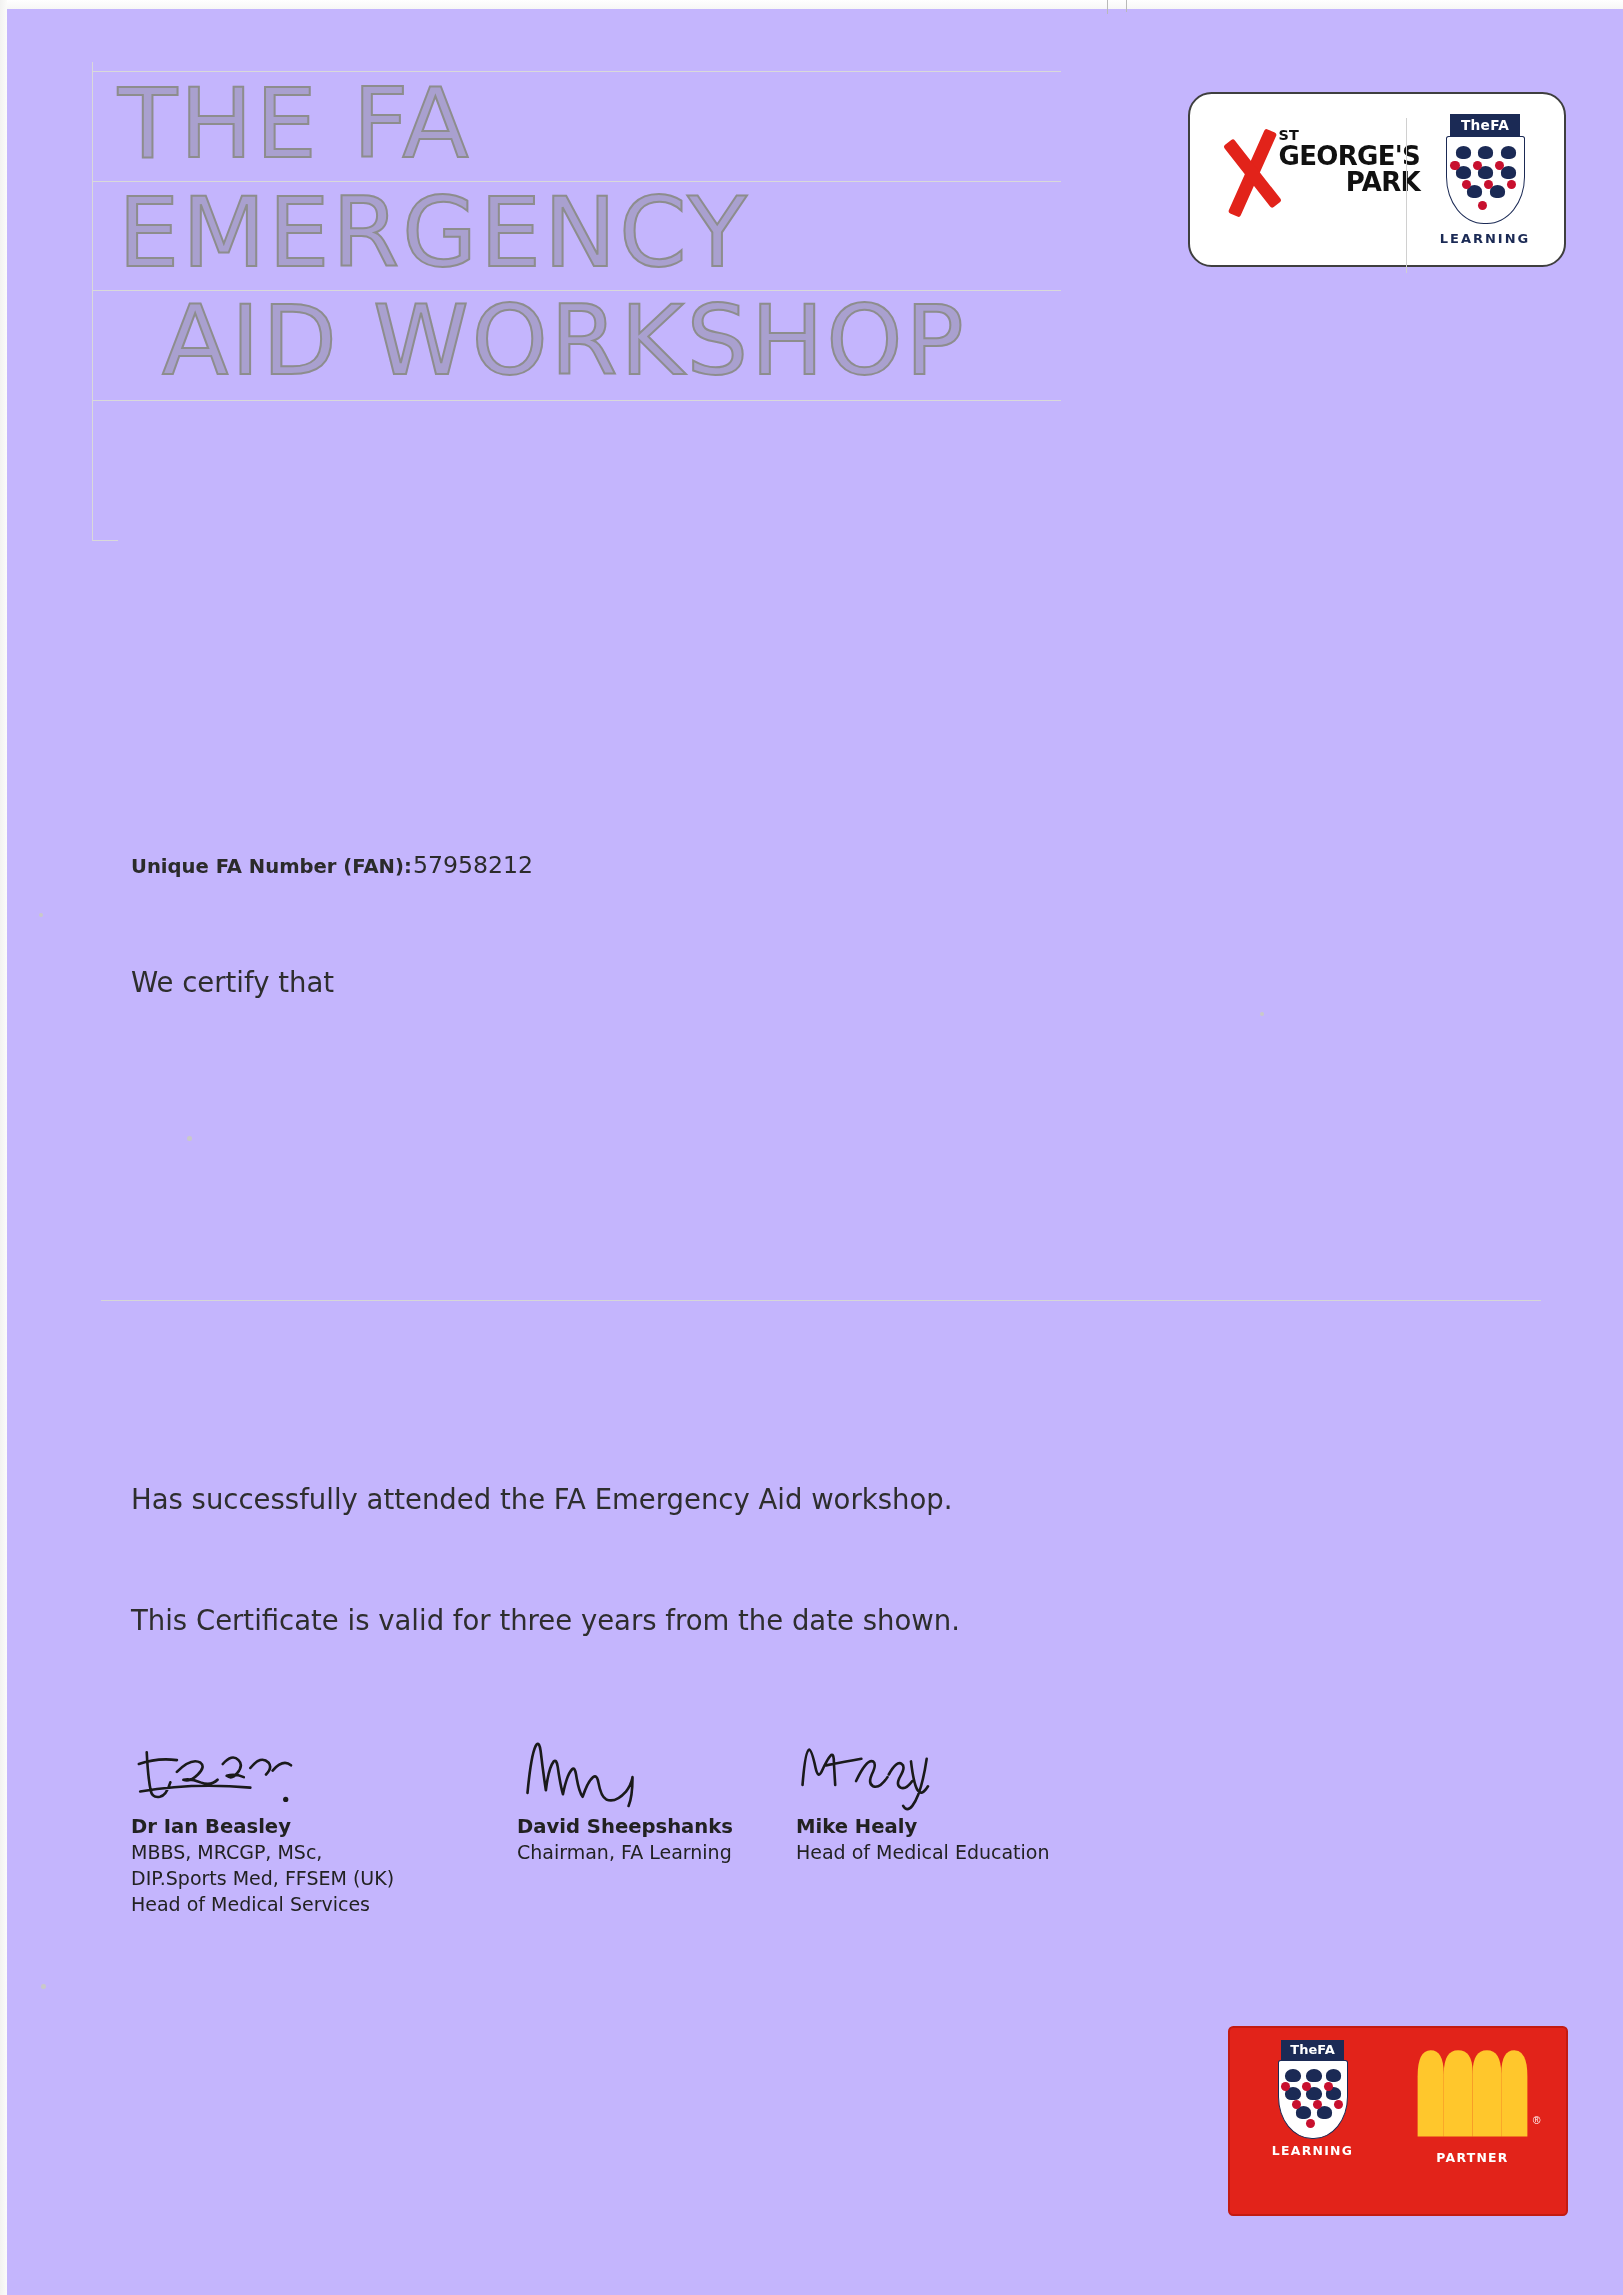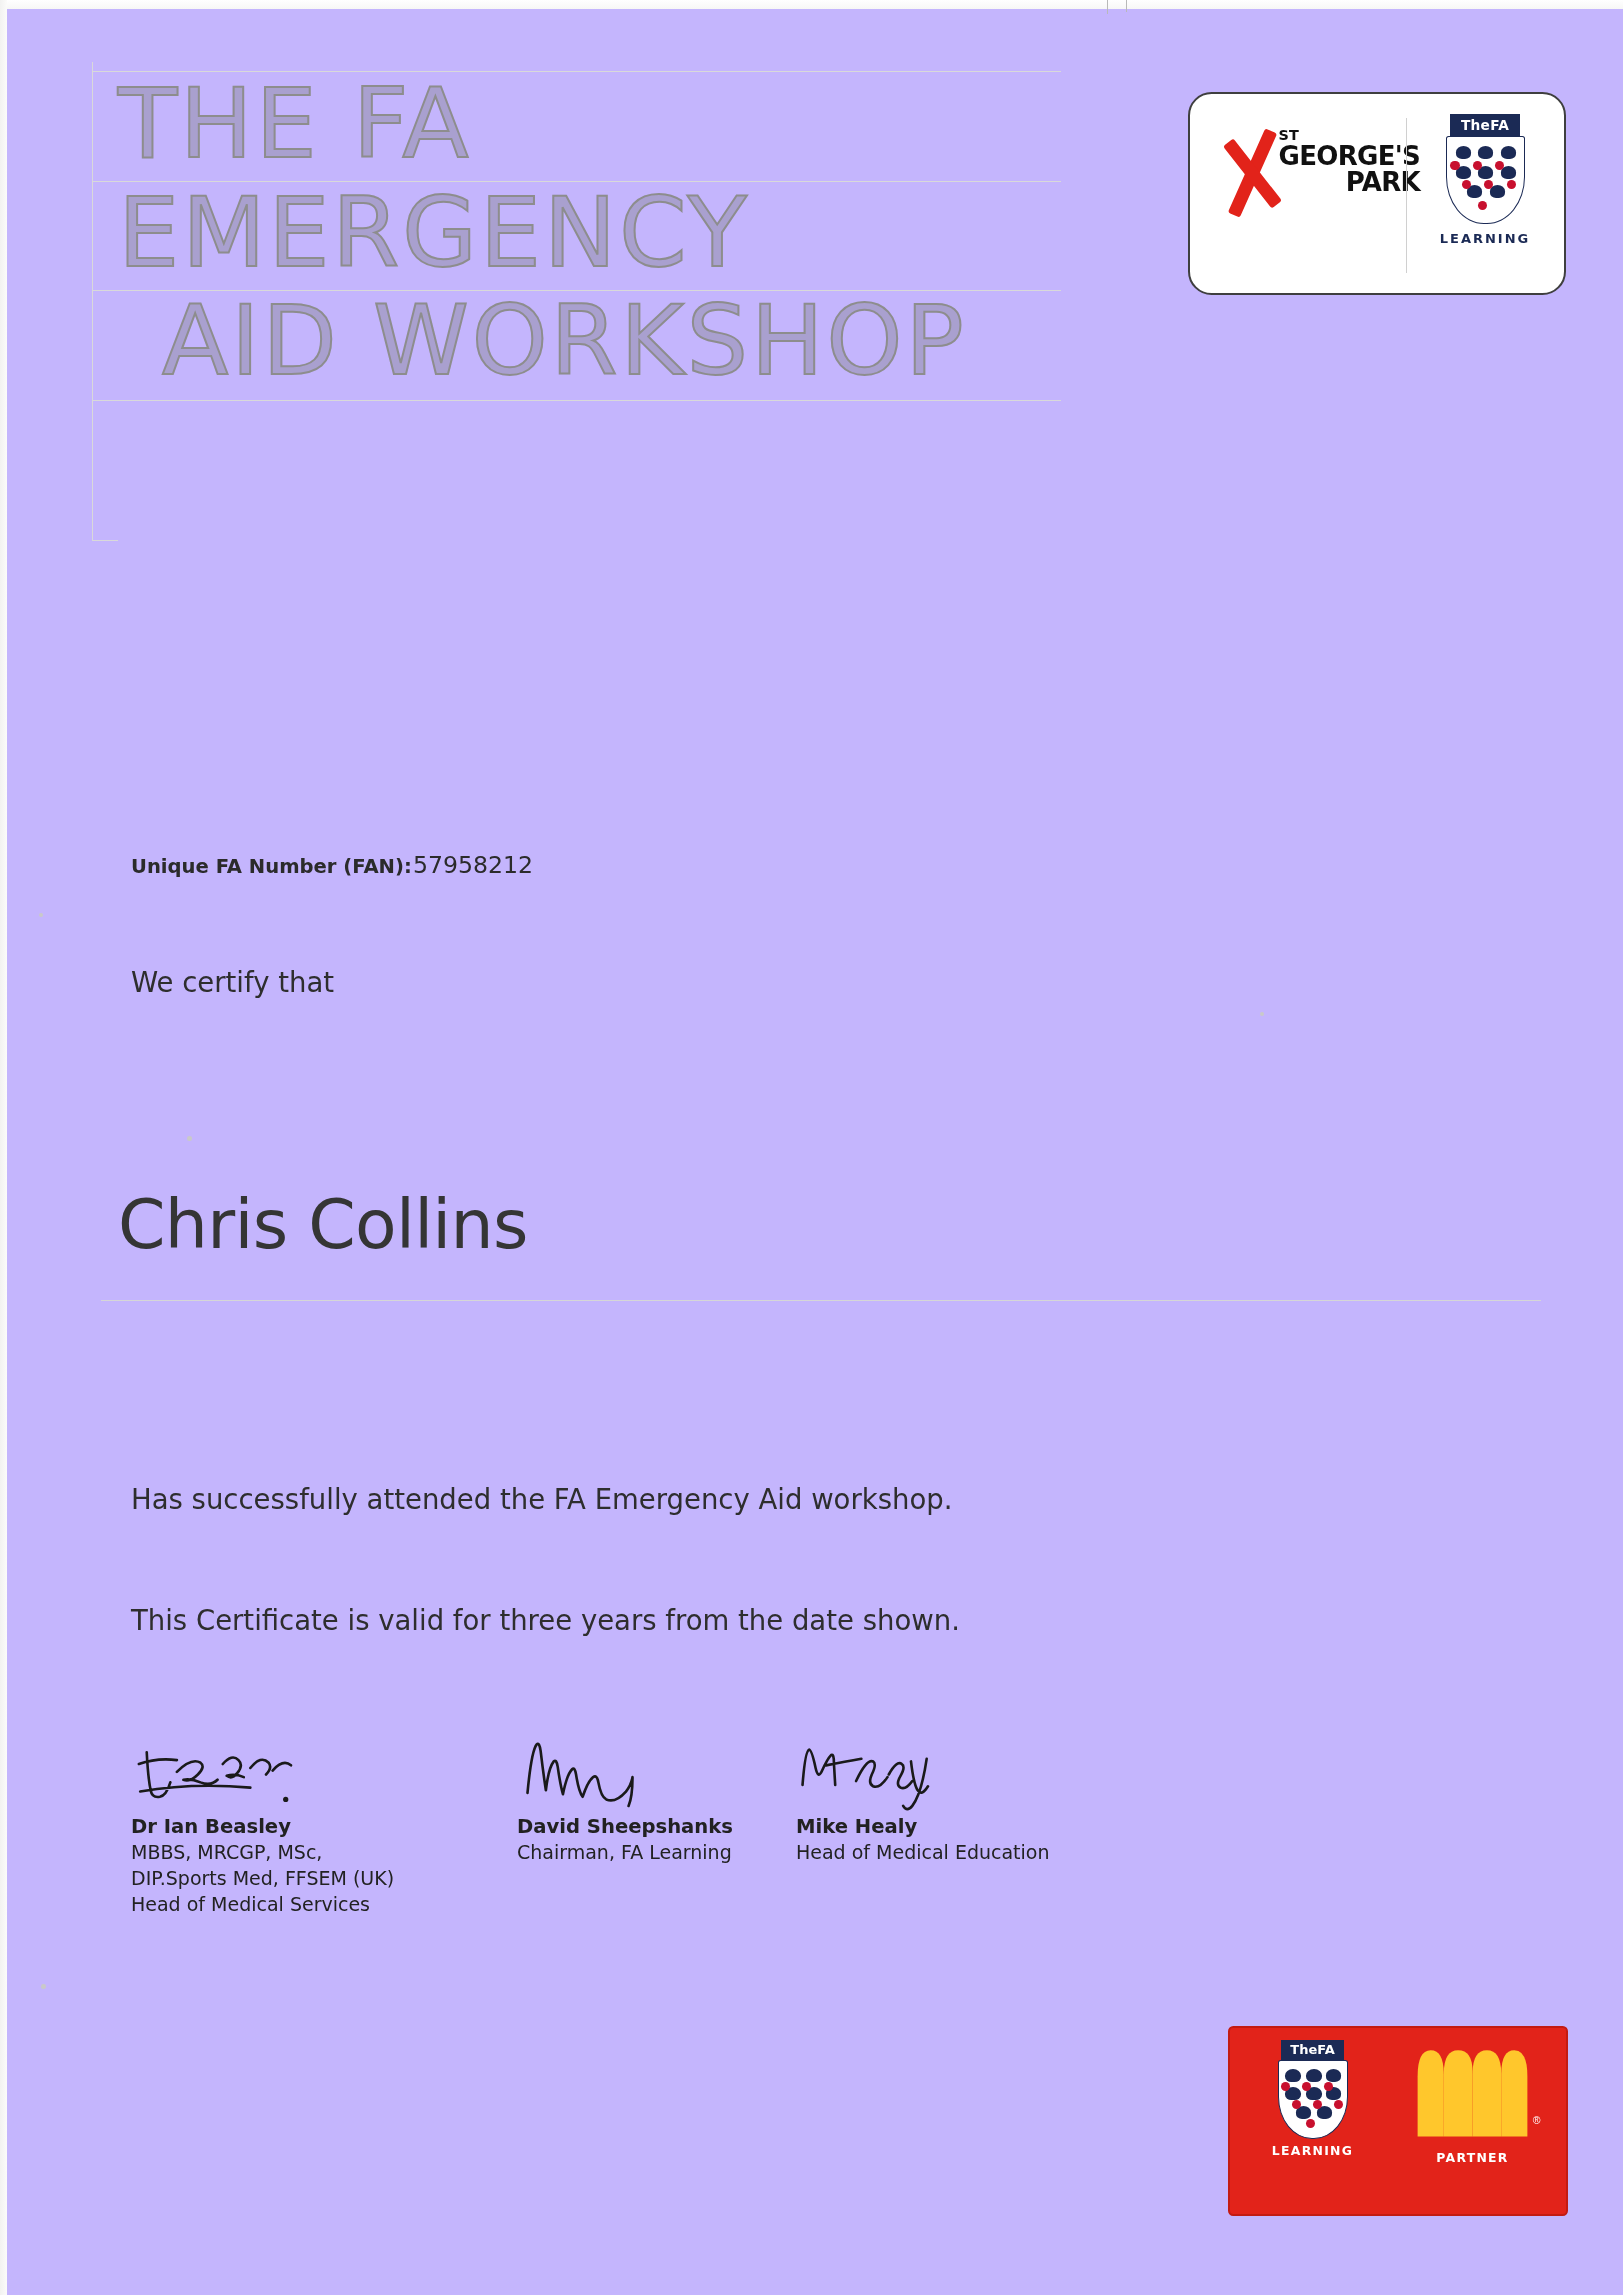--- a/index.html
+++ b/index.html
@@ -73,21 +73,21 @@
   #ol1 { position: absolute; top: 13px; left: 0; }
   #ol2 { position: absolute; top: 122px; left: 0; }
   #ol3 { position: absolute; top: 230px; left: 0; margin-left: 44px; }
 
   
   .sgp-badge {
     position: absolute;
     left: 1188px;
     top: 92px;
     width: 378px;
-    height: 203px;
+    height: 175px;
     border: 2px solid #3f3f3f;
     border-radius: 23.6px;
     background: #ffffff;
     box-sizing: border-box;
   }
   .sgp-left {
     position: absolute;
     left: 19.6px;
     top: 22px;
     width: 196px;
@@ -398,21 +398,20 @@
 
   <div class="meta">
     <div class="meta-row">
       <div class="meta-label">Unique FA Number (FAN):</div>
       <div class="meta-value">57958212</div>
     </div>
   </div>
 
   <div class="certify">We certify that</div>
 
-  <div class="recipient">Chris Collins</div>
   <div class="recipient-rule"></div>
 
   <div class="statement1">Has successfully attended the FA Emergency Aid workshop.</div>
   <div class="statement2">This Certificate is valid for three years from the date shown.</div>
 
   <div class="sig" id="sig1">
     <div class="sig-img">
       <svg width="236" height="79" viewBox="0 0 360 120">
         <path class="ink" d="M12 44 q28 -10 58 -6 M24 26 q2 40 6 58 q2 12 14 10 q10 -2 16 -22 M70 56 q22 -22 36 -14 q8 6 -4 18 q-12 12 -22 8 q12 -2 26 4 q16 6 26 -4 M140 44 q14 -16 24 -6 q8 8 -2 20 q-8 10 -16 4 q12 -4 26 2 M182 50 q16 -20 28 -8 q6 8 -4 18 M216 54 q16 -18 28 -8 M14 86 q80 -14 168 -6"></path>
         <circle cx="236" cy="98" r="4" fill="#1a1a1a"></circle>

